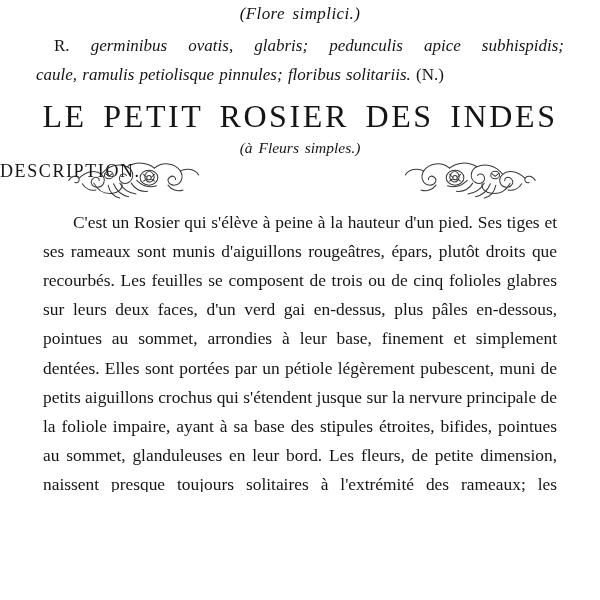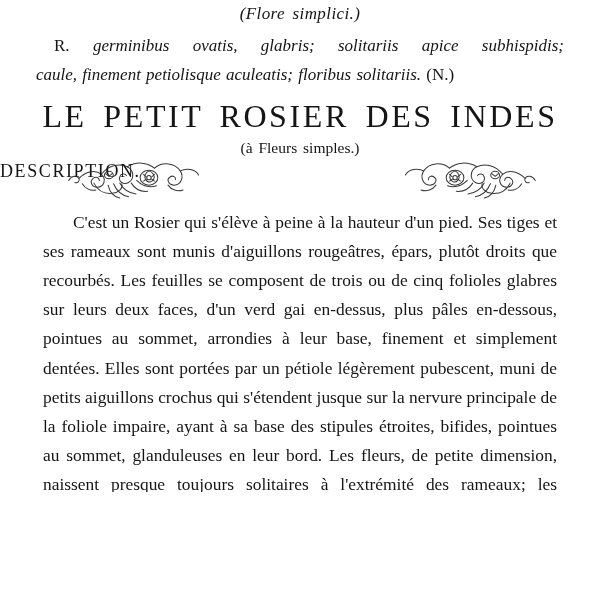--- a/index.html
+++ b/index.html
@@ -71,20 +71,21 @@
   }
 
   
   .title-block {
     position: relative;
     height: 62px;
     margin-top: 4px;
   }
   .subtitle {
     text-align: center;
+    font-style: italic;
     font-size: 15.5px;
     word-spacing: 2px;
     line-height: 1.15;
     margin-top: 2px;
   }
   .description-heading {
     text-align: left;
     font-size: 18px;
     letter-spacing: 1.6px;
     line-height: 1.2;
@@ -142,24 +143,24 @@
 </head>
 <body>
 
 <div class="page">
 
   <div class="latin-header">(Flore simplici.)</div>
 
   <div class="latin-diagnosis">
     <span class="latin-line-1">
       <span class="roman">R.</span>
-      <span class="it">germinibus ovatis, glabris; solitariis apice subhispidis;</span>
+      <span class="it">germinibus ovatis, glabris; pedunculis apice subhispidis;</span>
     </span>
     <span class="latin-line-2">
-      <span class="it">caule, finement petiolisque aculeatis; floribus solitariis.</span>
+      <span class="it">caule, ramulis petiolisque pinnules; floribus solitariis.</span>
       <span class="roman">(N.)</span>
     </span>
   </div>
 
   <div class="main-title">LE PETIT ROSIER DES INDES</div>
 
   <div class="title-block">
 
     <span class="ornament left">
       <svg viewBox="0 0 200 70" xmlns="http://www.w3.org/2000/svg" fill="none" stroke="#1d1d1d" stroke-width="1.5" stroke-linecap="round" stroke-linejoin="round">

